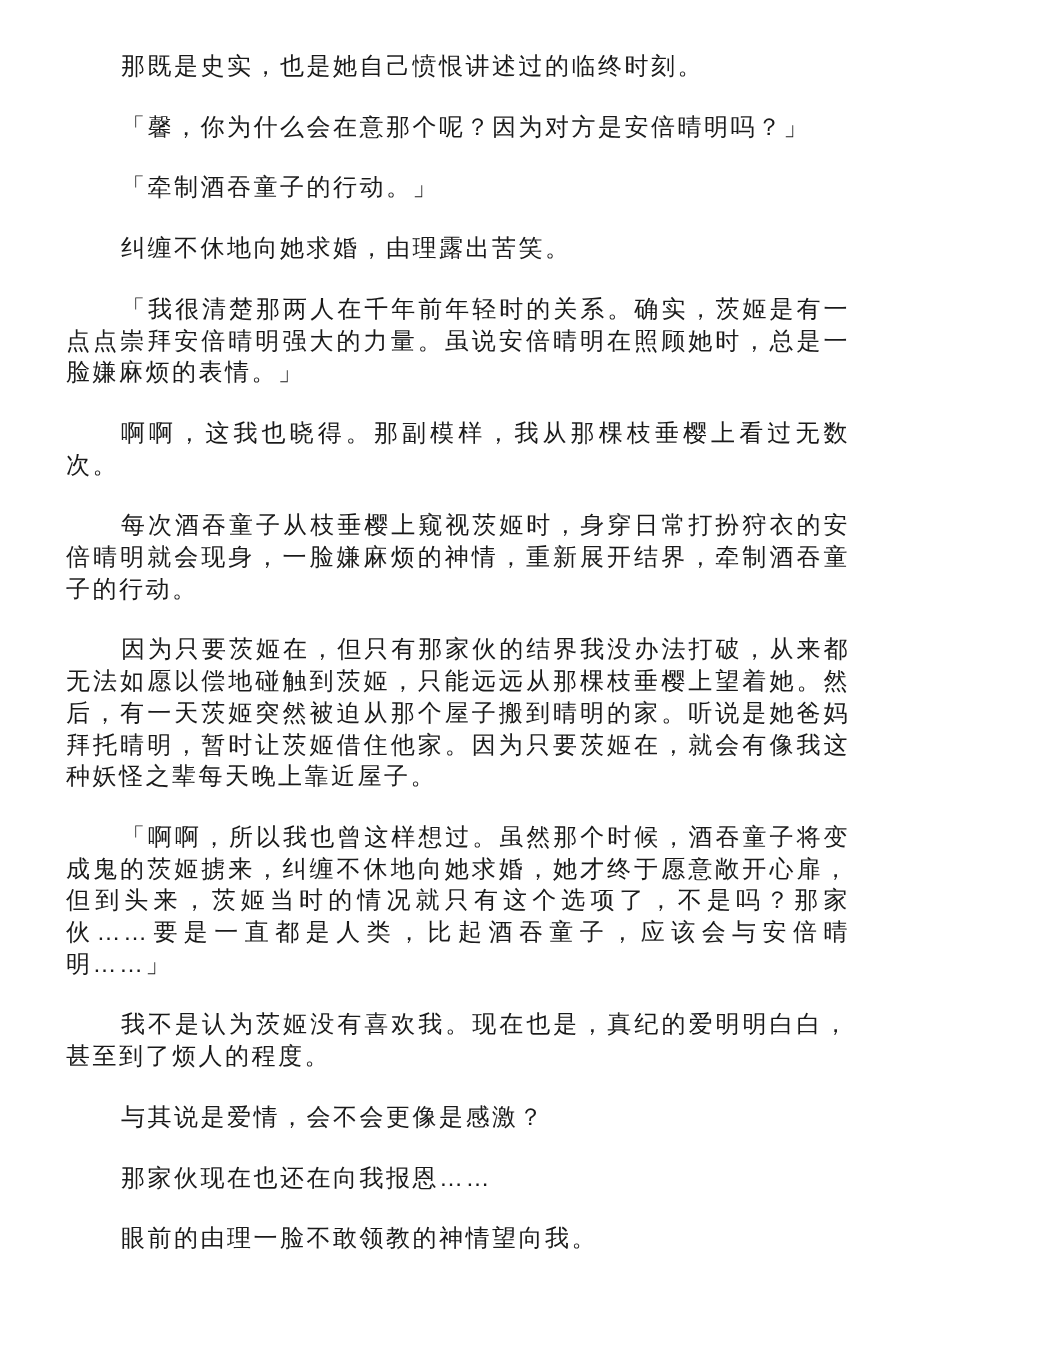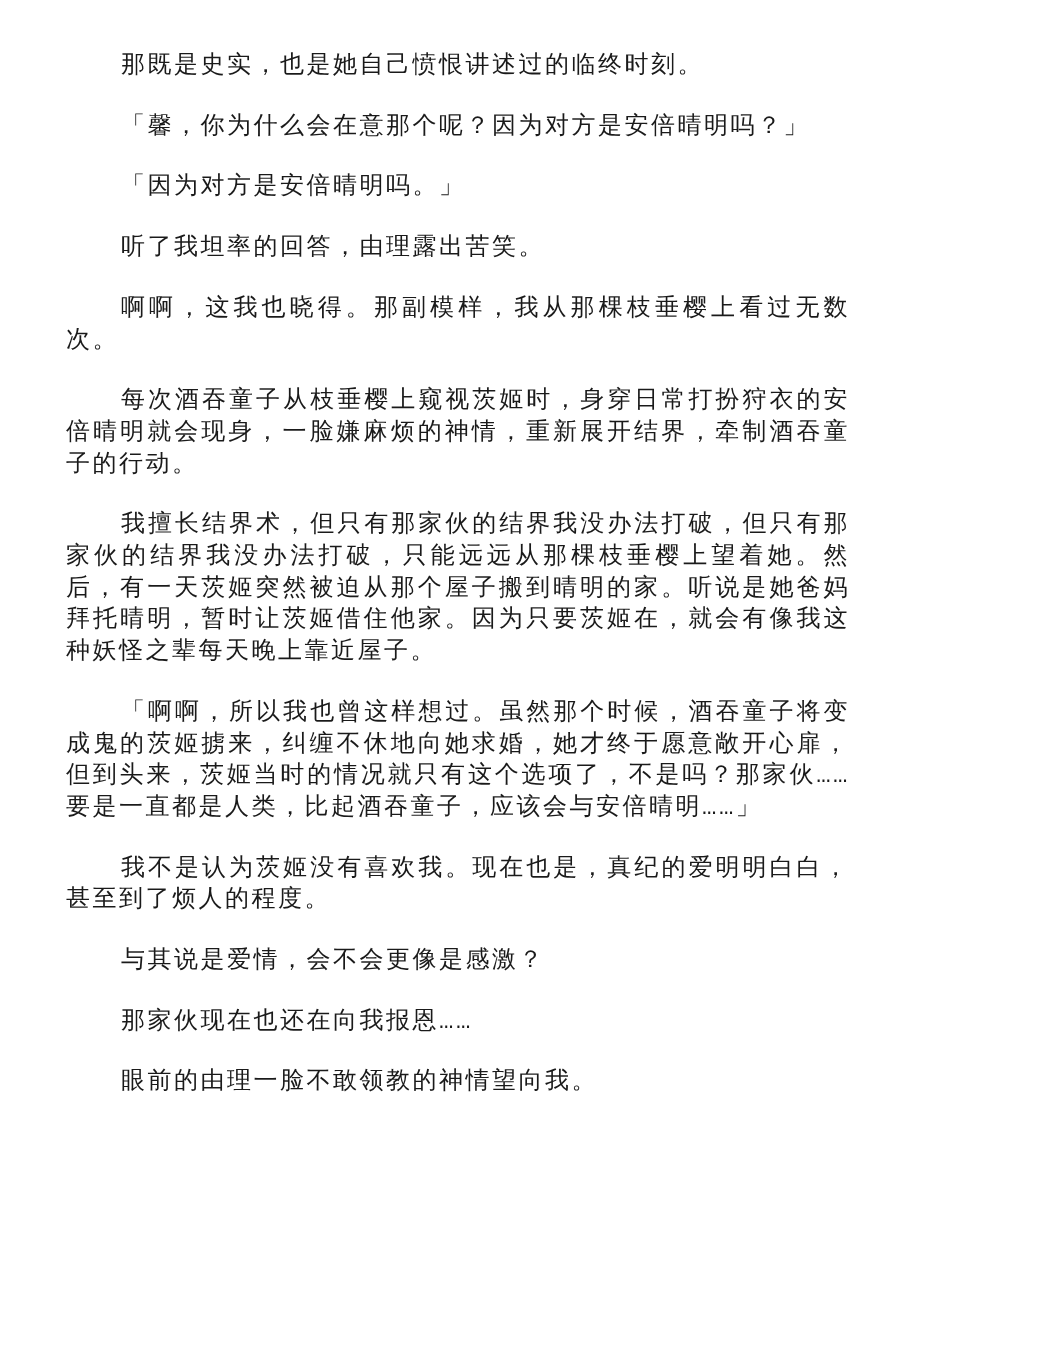--- a/index.html
+++ b/index.html
@@ -12,44 +12,45 @@
     background: #ffffff;
     overflow: hidden;
   }
   .page {
     box-sizing: border-box;
     width: 924px;
     height: 1354px;
     padding: 50px 74px 40px 66px;
     background: #ffffff;
     color: #1a1a1a;
-    font-family: Liberation Mono, monospace;
+    font-family: Liberation Sans, sans-serif;
     font-size: 24px;
     line-height: 31.7px;
     letter-spacing: 2.5px;
     text-align: justify;
     word-break: normal;
   }
   .para {
     margin: 0 0 29px 0;
     text-indent: 55px;
   }
   .para:last-child {
     margin-bottom: 16px;
   }
 </style>
 </head>
 <body>
 
 <div class="page" style="background: rgb(255, 255, 255); color: rgb(26, 26, 26);">
   <p class="para">那既是史实，也是她自己愤恨讲述过的临终时刻。</p>
   <p class="para">「馨，你为什么会在意那个呢？因为对方是安倍晴明吗？」</p>
-  <p class="para">「因为对方是安倍晴明吗。」</p>
-  <p class="para">听了我坦率的回答，由理露出苦笑。</p>
+  <p class="para">「牵制酒吞童子的行动。」</p>
+  <p class="para">纠缠不休地向她求婚，由理露出苦笑。</p>
+  <p class="para">「我很清楚那两人在千年前年轻时的关系。确实，茨姬是有一点点崇拜安倍晴明强大的力量。虽说安倍晴明在照顾她时，总是一脸嫌麻烦的表情。」</p>
   <p class="para">啊啊，这我也晓得。那副模样，我从那棵枝垂樱上看过无数次。</p>
   <p class="para">每次酒吞童子从枝垂樱上窥视茨姬时，身穿日常打扮狩衣的安倍晴明就会现身，一脸嫌麻烦的神情，重新展开结界，牵制酒吞童子的行动。</p>
-  <p class="para">我擅长结界术，但只有那家伙的结界我没办法打破，但只有那家伙的结界我没办法打破，只能远远从那棵枝垂樱上望着她。然后，有一天茨姬突然被迫从那个屋子搬到晴明的家。听说是她爸妈拜托晴明，暂时让茨姬借住他家。因为只要茨姬在，就会有像我这种妖怪之辈每天晚上靠近屋子。</p>
+  <p class="para">因为只要茨姬在，但只有那家伙的结界我没办法打破，从来都无法如愿以偿地碰触到茨姬，只能远远从那棵枝垂樱上望着她。然后，有一天茨姬突然被迫从那个屋子搬到晴明的家。听说是她爸妈拜托晴明，暂时让茨姬借住他家。因为只要茨姬在，就会有像我这种妖怪之辈每天晚上靠近屋子。</p>
   <p class="para">「啊啊，所以我也曾这样想过。虽然那个时候，酒吞童子将变成鬼的茨姬掳来，纠缠不休地向她求婚，她才终于愿意敞开心扉，但到头来，茨姬当时的情况就只有这个选项了，不是吗？那家伙……要是一直都是人类，比起酒吞童子，应该会与安倍晴明……」</p>
   <p class="para">我不是认为茨姬没有喜欢我。现在也是，真纪的爱明明白白，甚至到了烦人的程度。</p>
   <p class="para">与其说是爱情，会不会更像是感激？</p>
   <p class="para">那家伙现在也还在向我报恩……</p>
   <p class="para">眼前的由理一脸不敢领教的神情望向我。</p>
 </div>
 
 </body></html>

